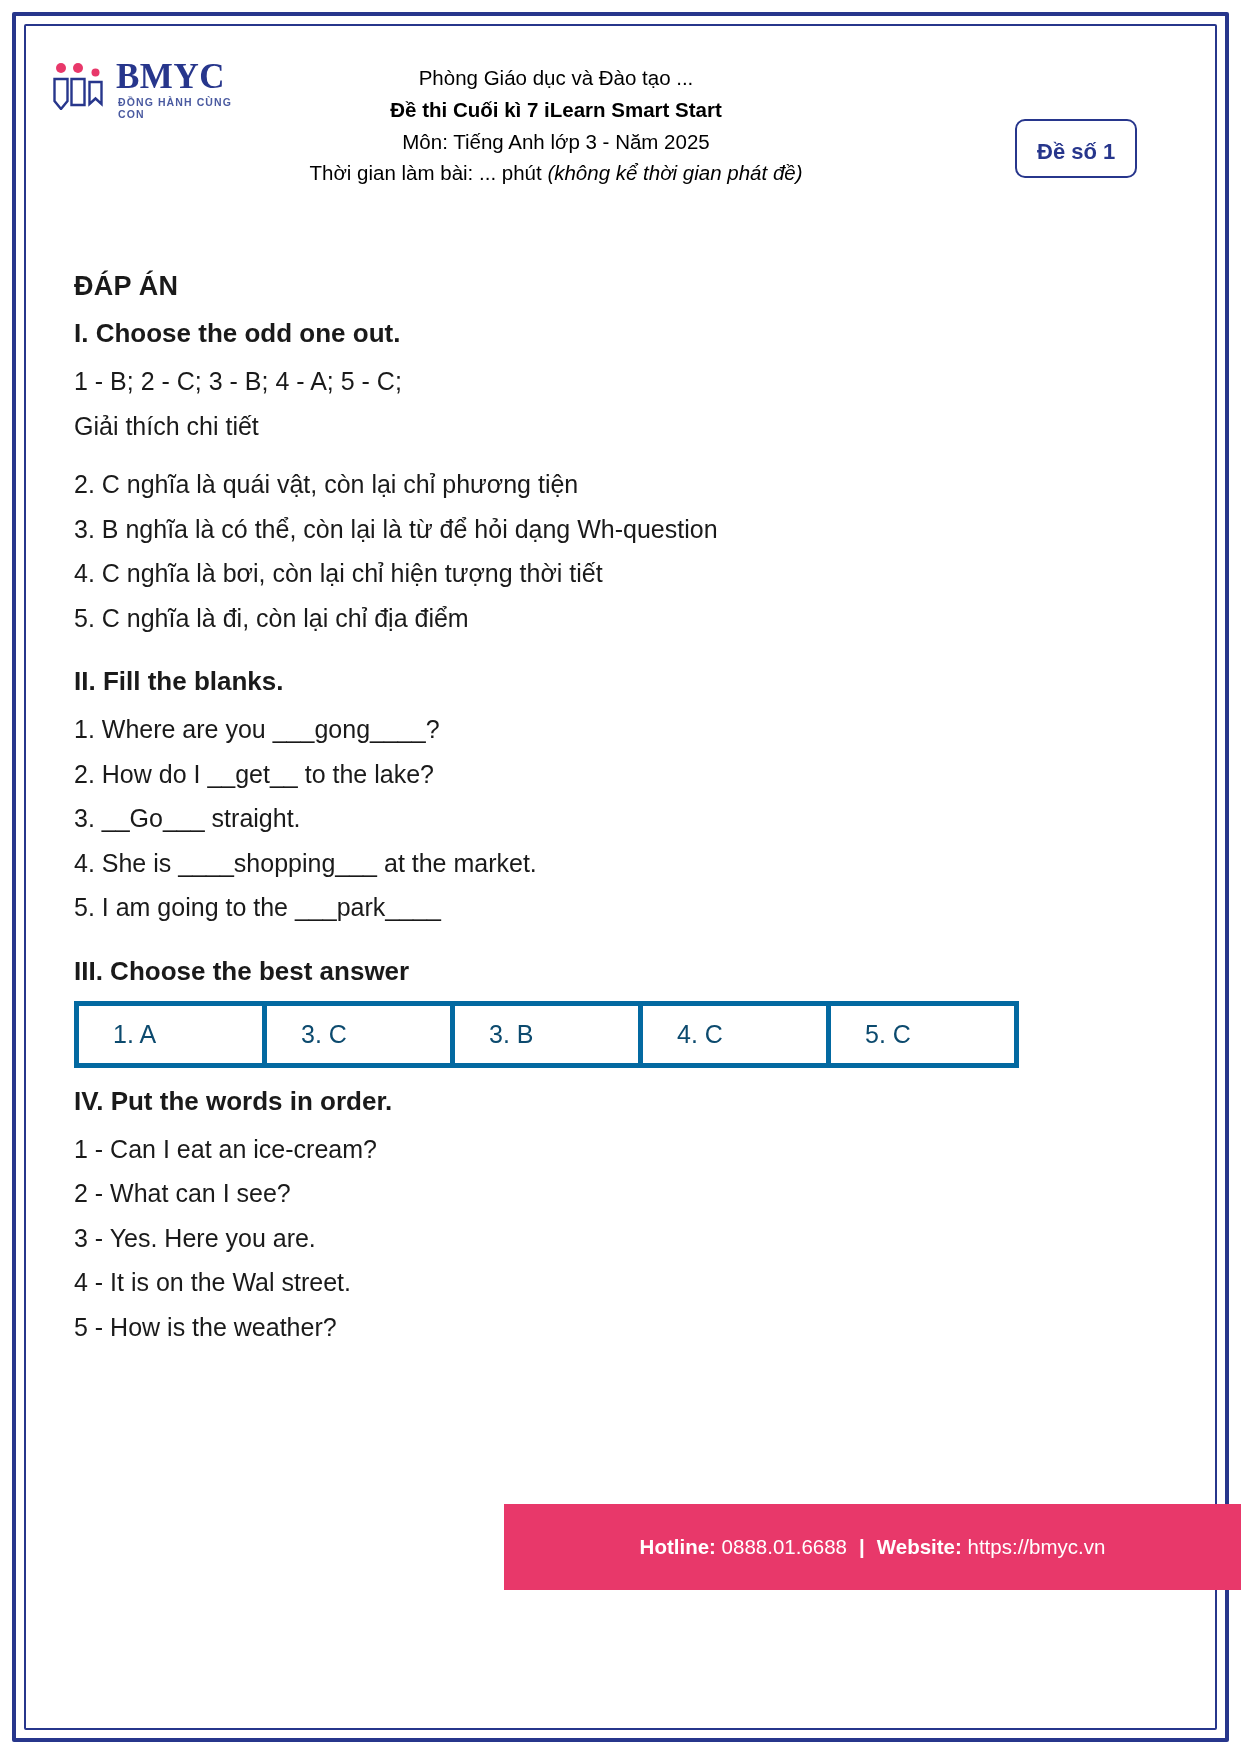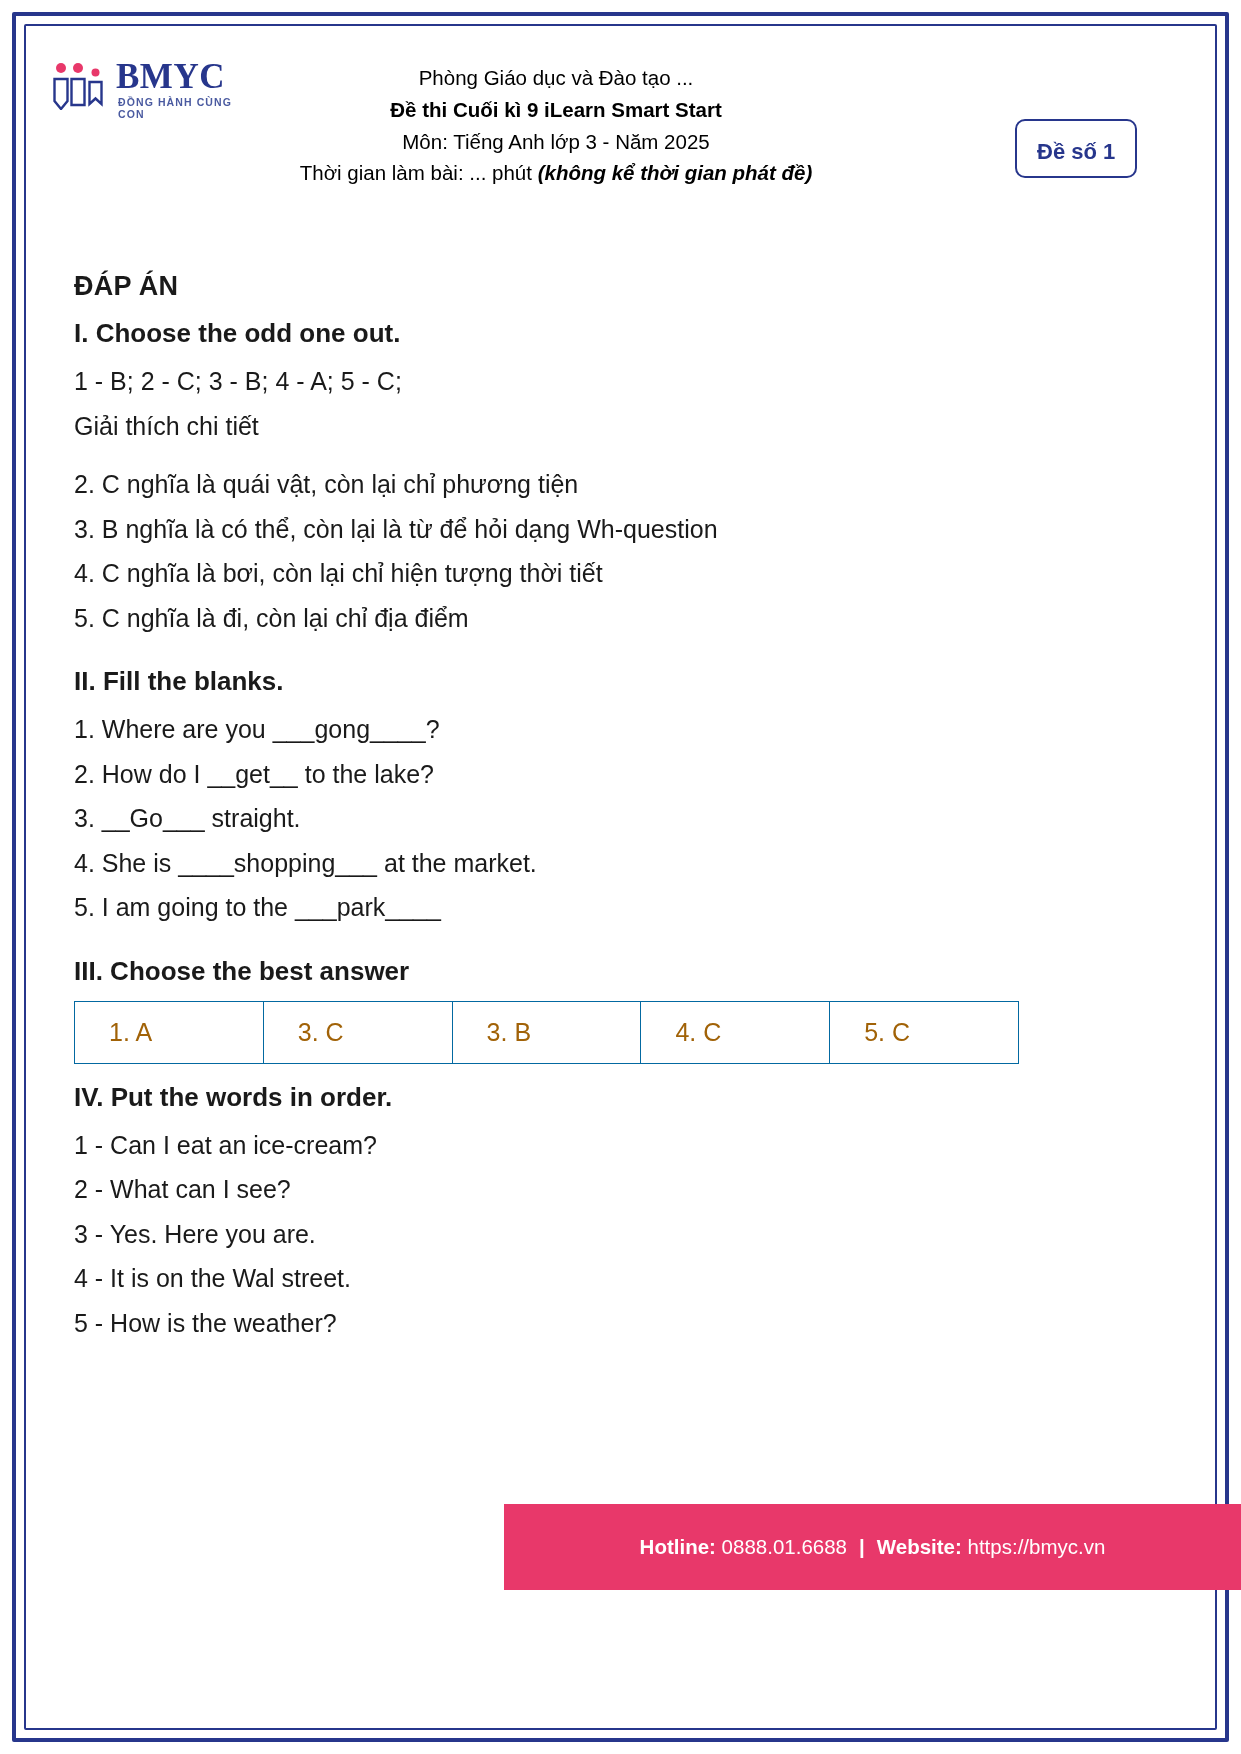--- a/index.html
+++ b/index.html
@@ -67,21 +67,21 @@
     left: 180px; top: 36px;
     width: 700px;
     text-align: center;
     color: #000;
   }
   .head-lines div { line-height: 1.55; }
   .hl-1 { font-size: 20.5px; }
   .hl-2 { font-size: 20.5px; font-weight: 700; }
   .hl-3 { font-size: 20.5px; }
   .hl-4 { font-size: 20.5px; }
-  .hl-4 i { font-style: italic; font-weight: 700; }
+  .hl-4 i { font-style: italic; font-weight: 400; }
 
   .de-so {
     position: absolute;
     left: 989px; top: 93px;
     padding: 18px 20px 11px;
     border: 2px solid #27368c;
     border-radius: 10px;
     font-size: 22px; font-weight: 700;
     color: #27368c;
     background: #fff;
@@ -112,26 +112,26 @@
   .gap-md { height: 26px; }
 
   
   table.answers {
     border-collapse: collapse;
     width: 945px;
     margin: 14px 0 18px 0;
     table-layout: fixed;
   }
   table.answers td {
-    border: 1px solid #0369a1;
+    border: 5px solid #0369a1;
     height: 62px;
     padding: 0 0 0 34px;
     font-size: 25px;
     vertical-align: middle;
-    color: #a16207;
+    color: #0c4a6e;
   }
 
   
   .footer-bar {
     position: absolute;
     left: 504px; top: 1504px;
     width: 737px; height: 86px;
     background: #e8386a;
     display: flex;
     align-items: center;
@@ -167,21 +167,21 @@
             <path d="M19.5 17 h13 v26 h-13 z" fill="none" stroke="#27368c" stroke-width="2.4"></path>
             <path d="M37.5 20 h12 v22 l-6 -5.5 l-6 5.5 z" fill="none" stroke="#27368c" stroke-width="2.4"></path>
           </svg>
         </span>
         <span class="logo-text">BMYC</span>
         <span class="logo-sub">ĐỒNG HÀNH CÙNG CON</span>
       </div>
 
       <div class="head-lines">
         <div class="hl-1">Phòng Giáo dục và Đào tạo ...</div>
-        <div class="hl-2">Đề thi Cuối kì 9 iLearn Smart Start</div>
+        <div class="hl-2">Đề thi Cuối kì 7 iLearn Smart Start</div>
         <div class="hl-3">Môn: Tiếng Anh lớp 3 - Năm 2025</div>
         <div class="hl-4"><span>Thời gian làm bài: ... phút </span><i>(không kể thời gian phát đề)</i></div>
       </div>
 
       <div class="de-so">Đề số 1</div>
     </div>
 
     <div class="body">
 
       <div class="ans-title">ĐÁP ÁN</div>

